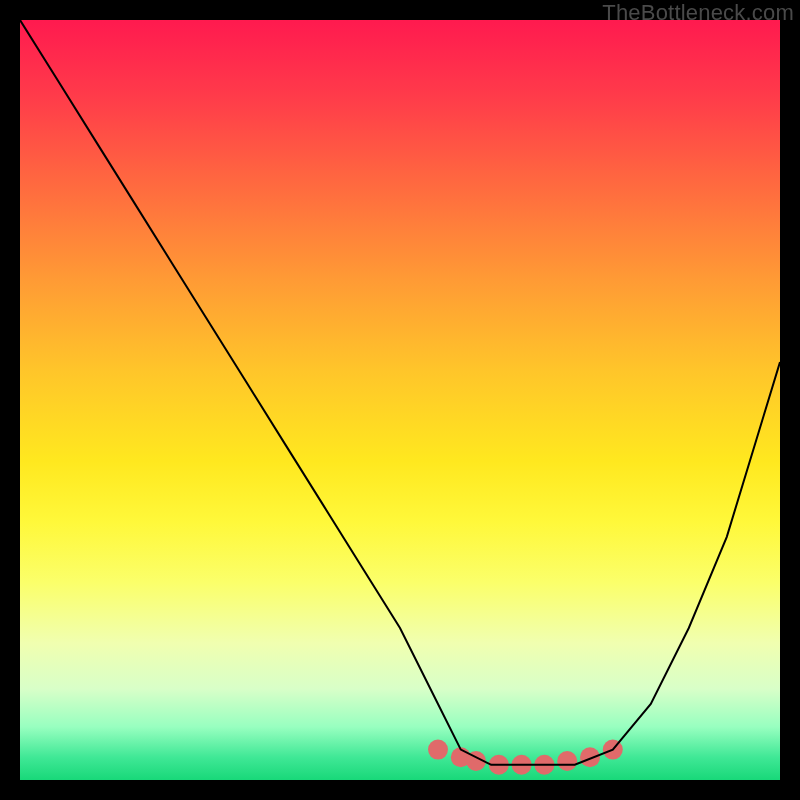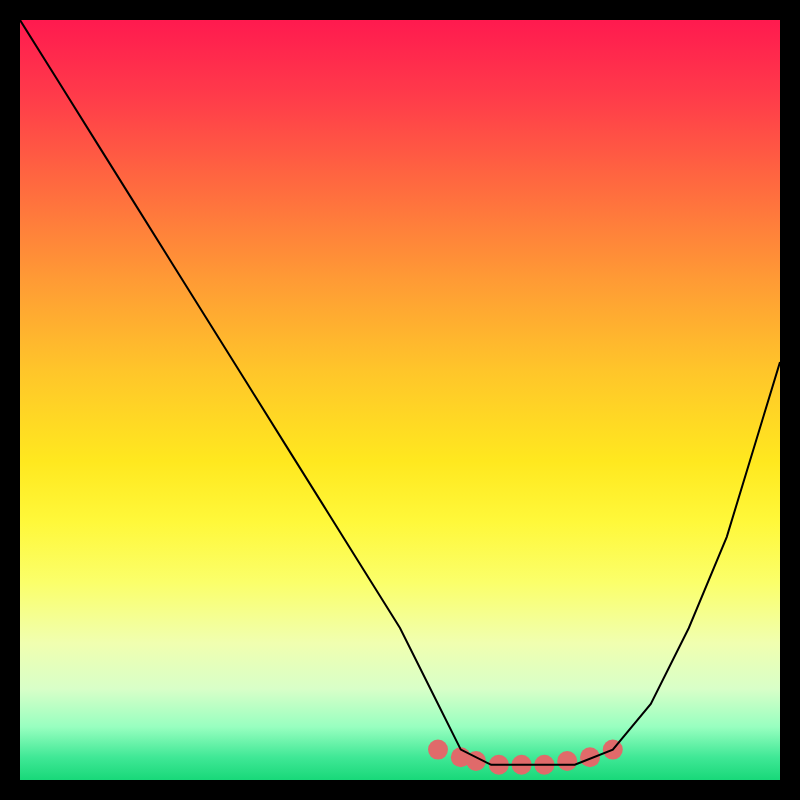--- a/index.html
+++ b/index.html
@@ -53,20 +53,21 @@
     left: 0;
     top: 0;
     width: 760px;
     height: 760px;
   }
 </style>
 </head>
 <body>
 
 <div class="frame">
+  <div class="watermark">TheBottleneck.com</div>
   <div class="plot-area">
     <svg class="curve" viewBox="0 0 760 760" preserveAspectRatio="none">
       <g id="plateau-group">
           <circle cx="418.0" cy="729.6" r="10" fill="#e06a6a"></circle>
           <circle cx="440.8" cy="737.2" r="10" fill="#e06a6a"></circle>
           <circle cx="456.0" cy="741.0" r="10" fill="#e06a6a"></circle>
           <circle cx="478.8" cy="744.8" r="10" fill="#e06a6a"></circle>
           <circle cx="501.6" cy="744.8" r="10" fill="#e06a6a"></circle>
           <circle cx="524.4" cy="744.8" r="10" fill="#e06a6a"></circle>
           <circle cx="547.2" cy="741.0" r="10" fill="#e06a6a"></circle>

